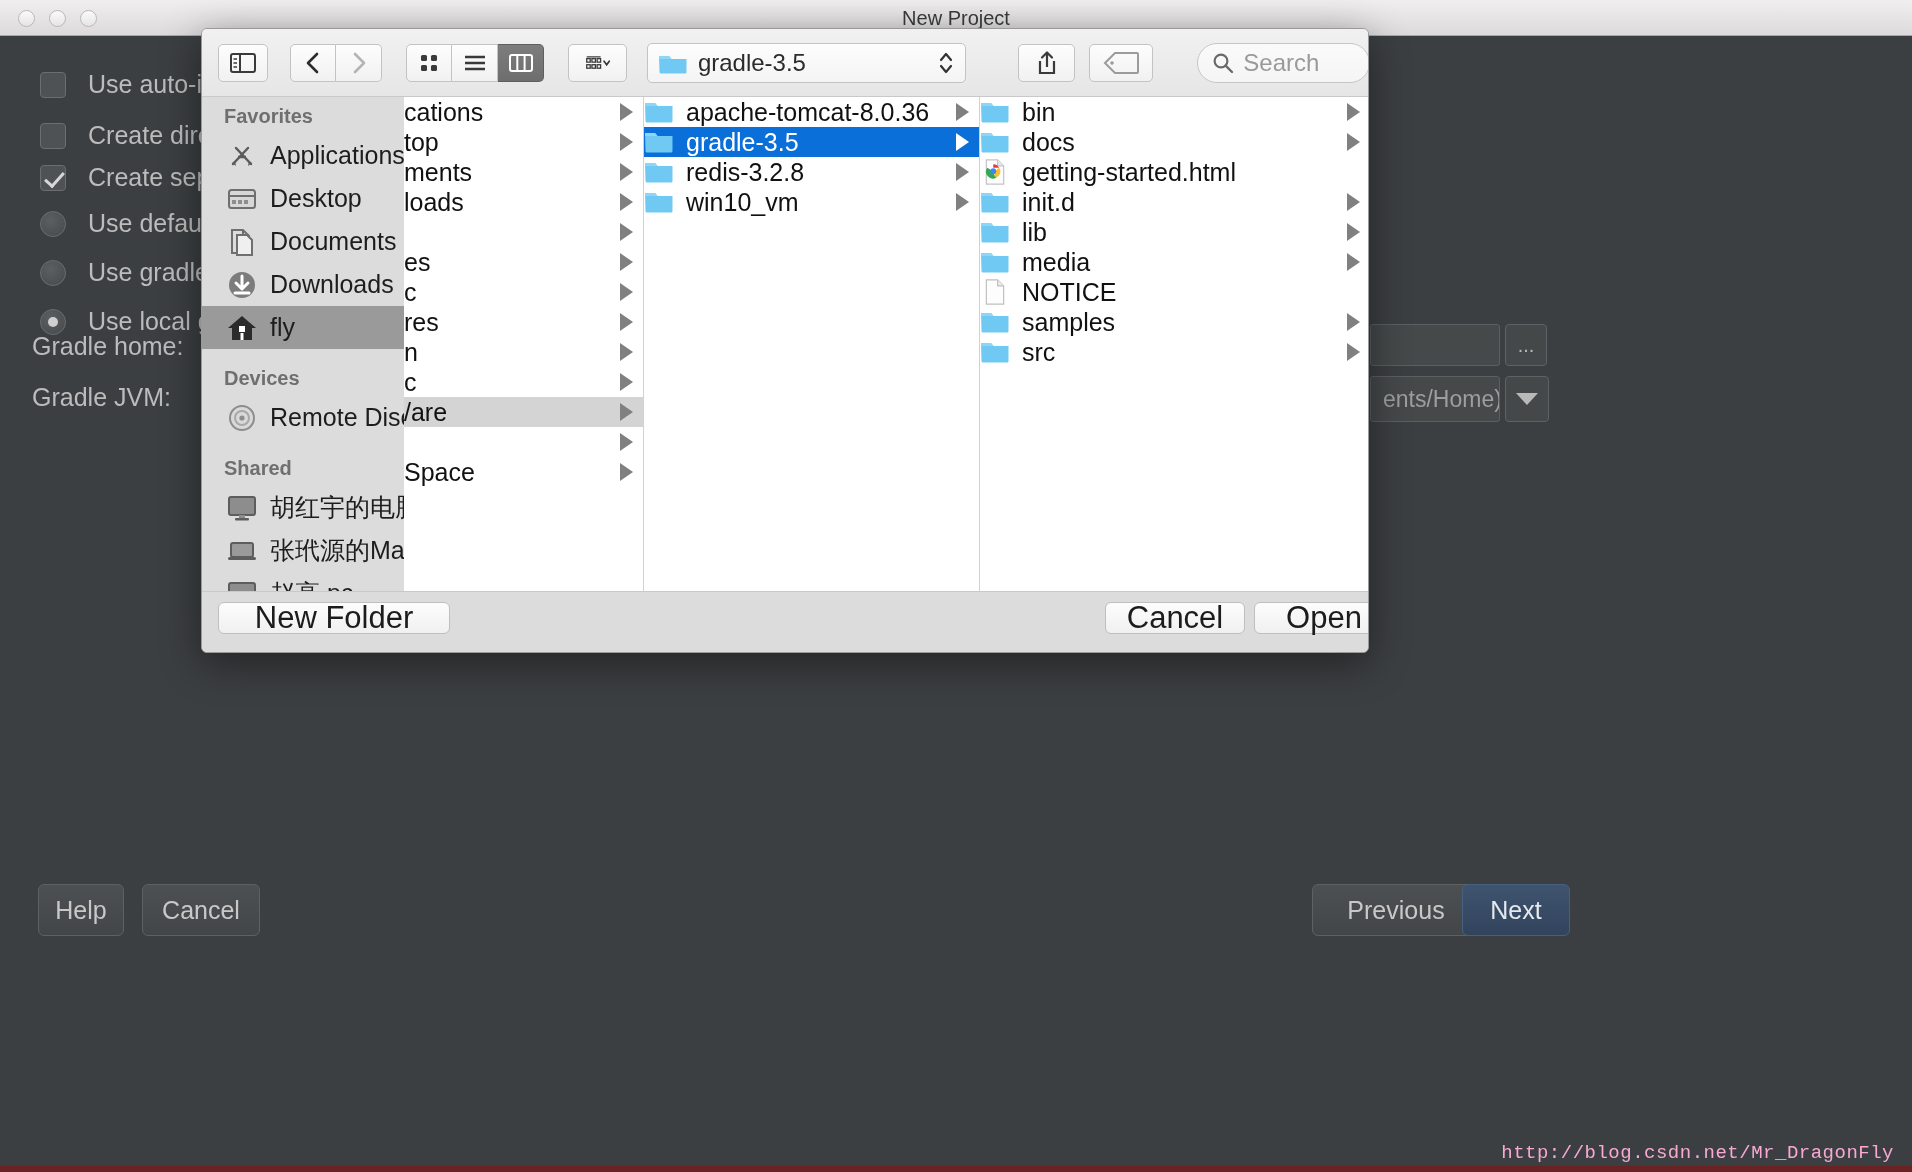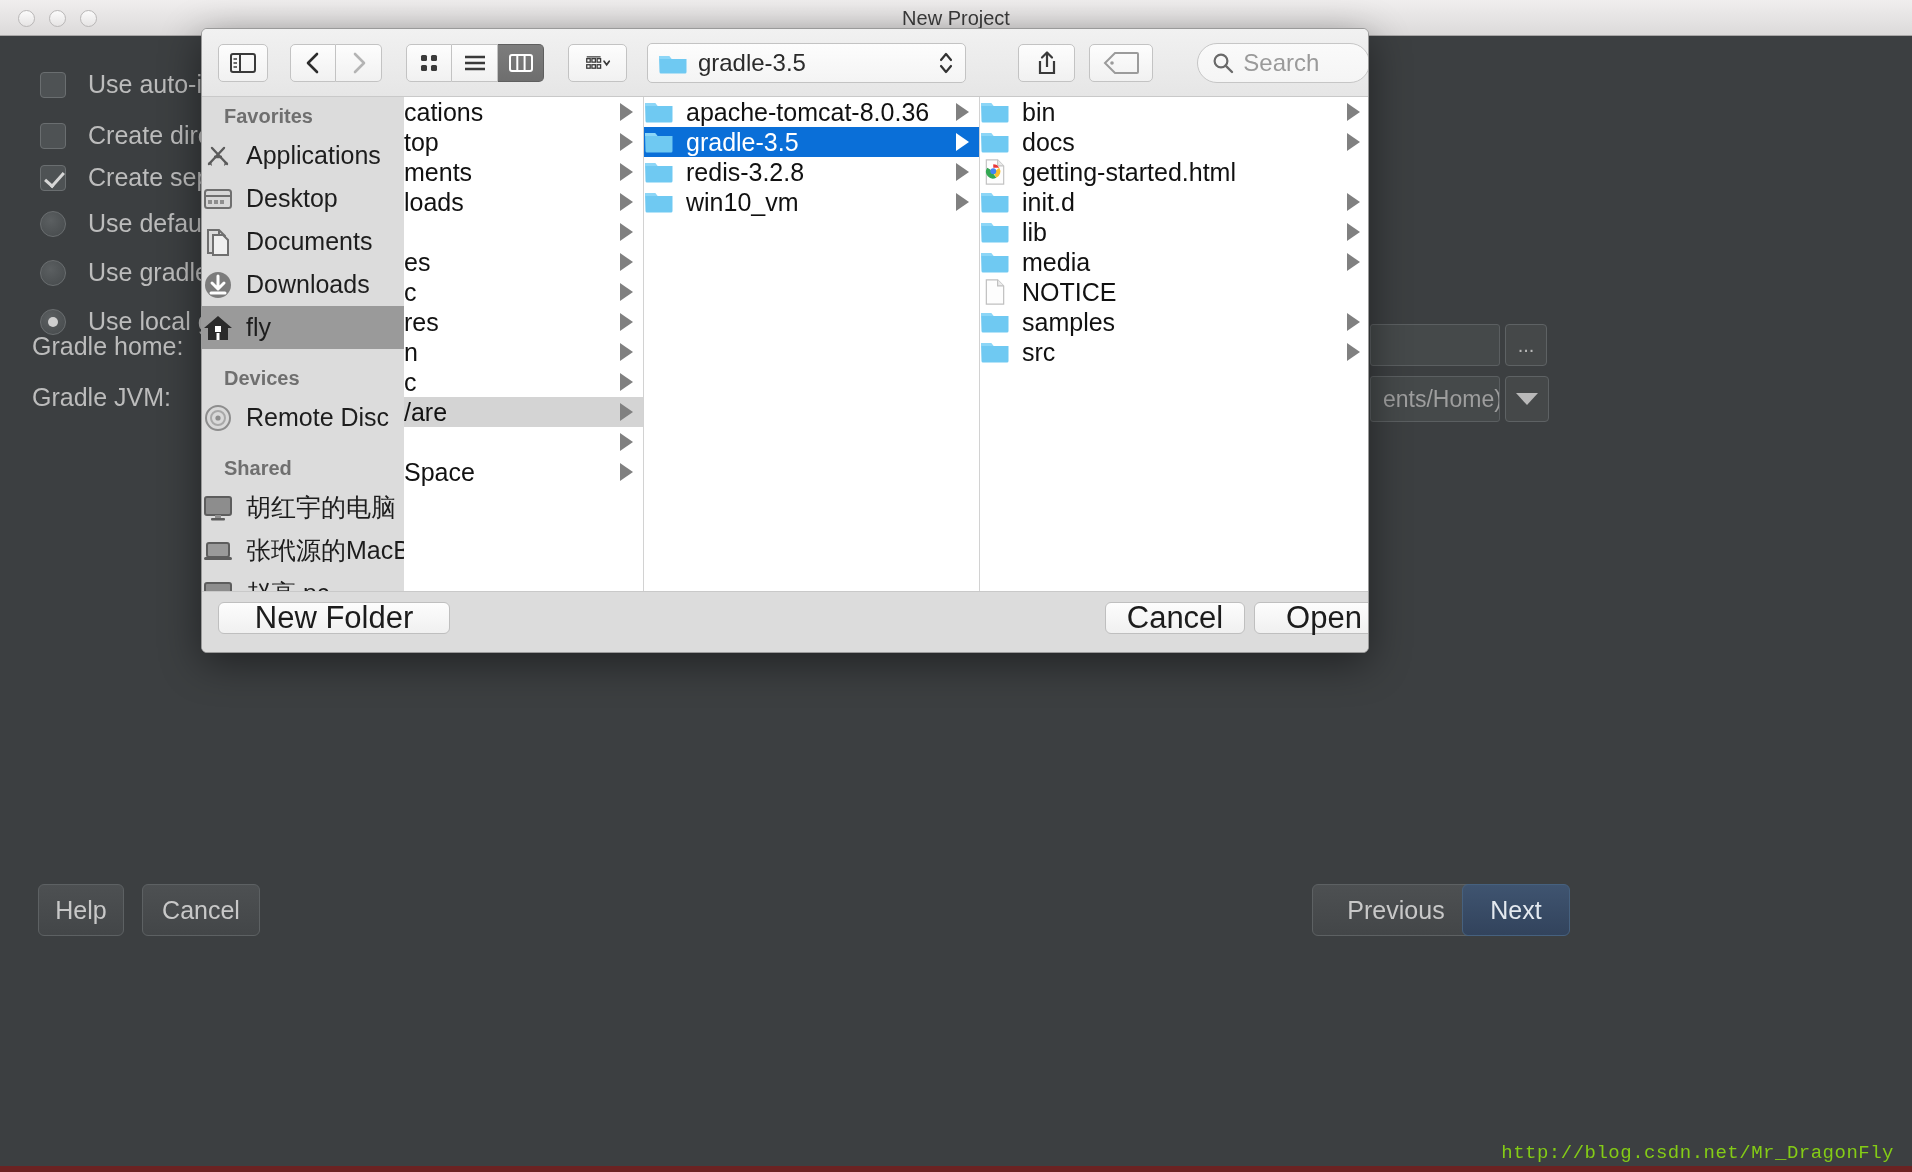--- a/index.html
+++ b/index.html
@@ -111,21 +111,21 @@
   }
   .ide-btn.primary {
     background: linear-gradient(to bottom, #3f5470, #32435c);
     border: 1px solid #4a6party;
     border: 1px solid #46617f;
     color: #e4e9ef;
   }
   #watermark {
     position: absolute; right: 18px; top: 1142px;
     font-family: "Liberation Mono", monospace;
-    font-size: 19px; color: #84cc16; letter-spacing: 0.5px;
+    font-size: 19px; color: #f9a8d4; letter-spacing: 0.5px;
   }
 
   
   #panel {
     position: absolute; left: 201px; top: 28px; width: 1168px; height: 625px;
     background: #ececec;
     border: 1px solid #9a9a9a;
     border-radius: 6px;
     box-shadow: 0 10px 40px rgba(0,0,0,0.45);
     overflow: hidden;
@@ -174,21 +174,21 @@
     position: absolute; left: 0; top: 68px; width: 256px; height: 494px;
     background: #dcdcdc; border-right: 1px solid #c3c3c3;
     overflow: hidden;
   }
   .side-head {
     font-size: 20px; font-weight: bold; color: #6f6f6f;
     padding: 8px 0 6px 22px;
   }
   .side-item {
     height: 43px; display: flex; align-items: center; gap: 12px;
-    font-size: 25px; color: #1d1d1d;
+    padding-left: 24px; font-size: 25px; color: #1d1d1d;
   }
   .side-item.sel { background: #9a9a9a; }
   .side-ico { width: 32px; height: 32px; flex: 0 0 auto; }
 
   
   #cols {
     position: absolute; left: 256px; top: 68px; width: 912px; height: 494px;
     background: #ffffff; display: flex;
   }
   .col { height: 494px; border-right: 1px solid #d2d2d2; position: relative; overflow: hidden; background:#fff;}

